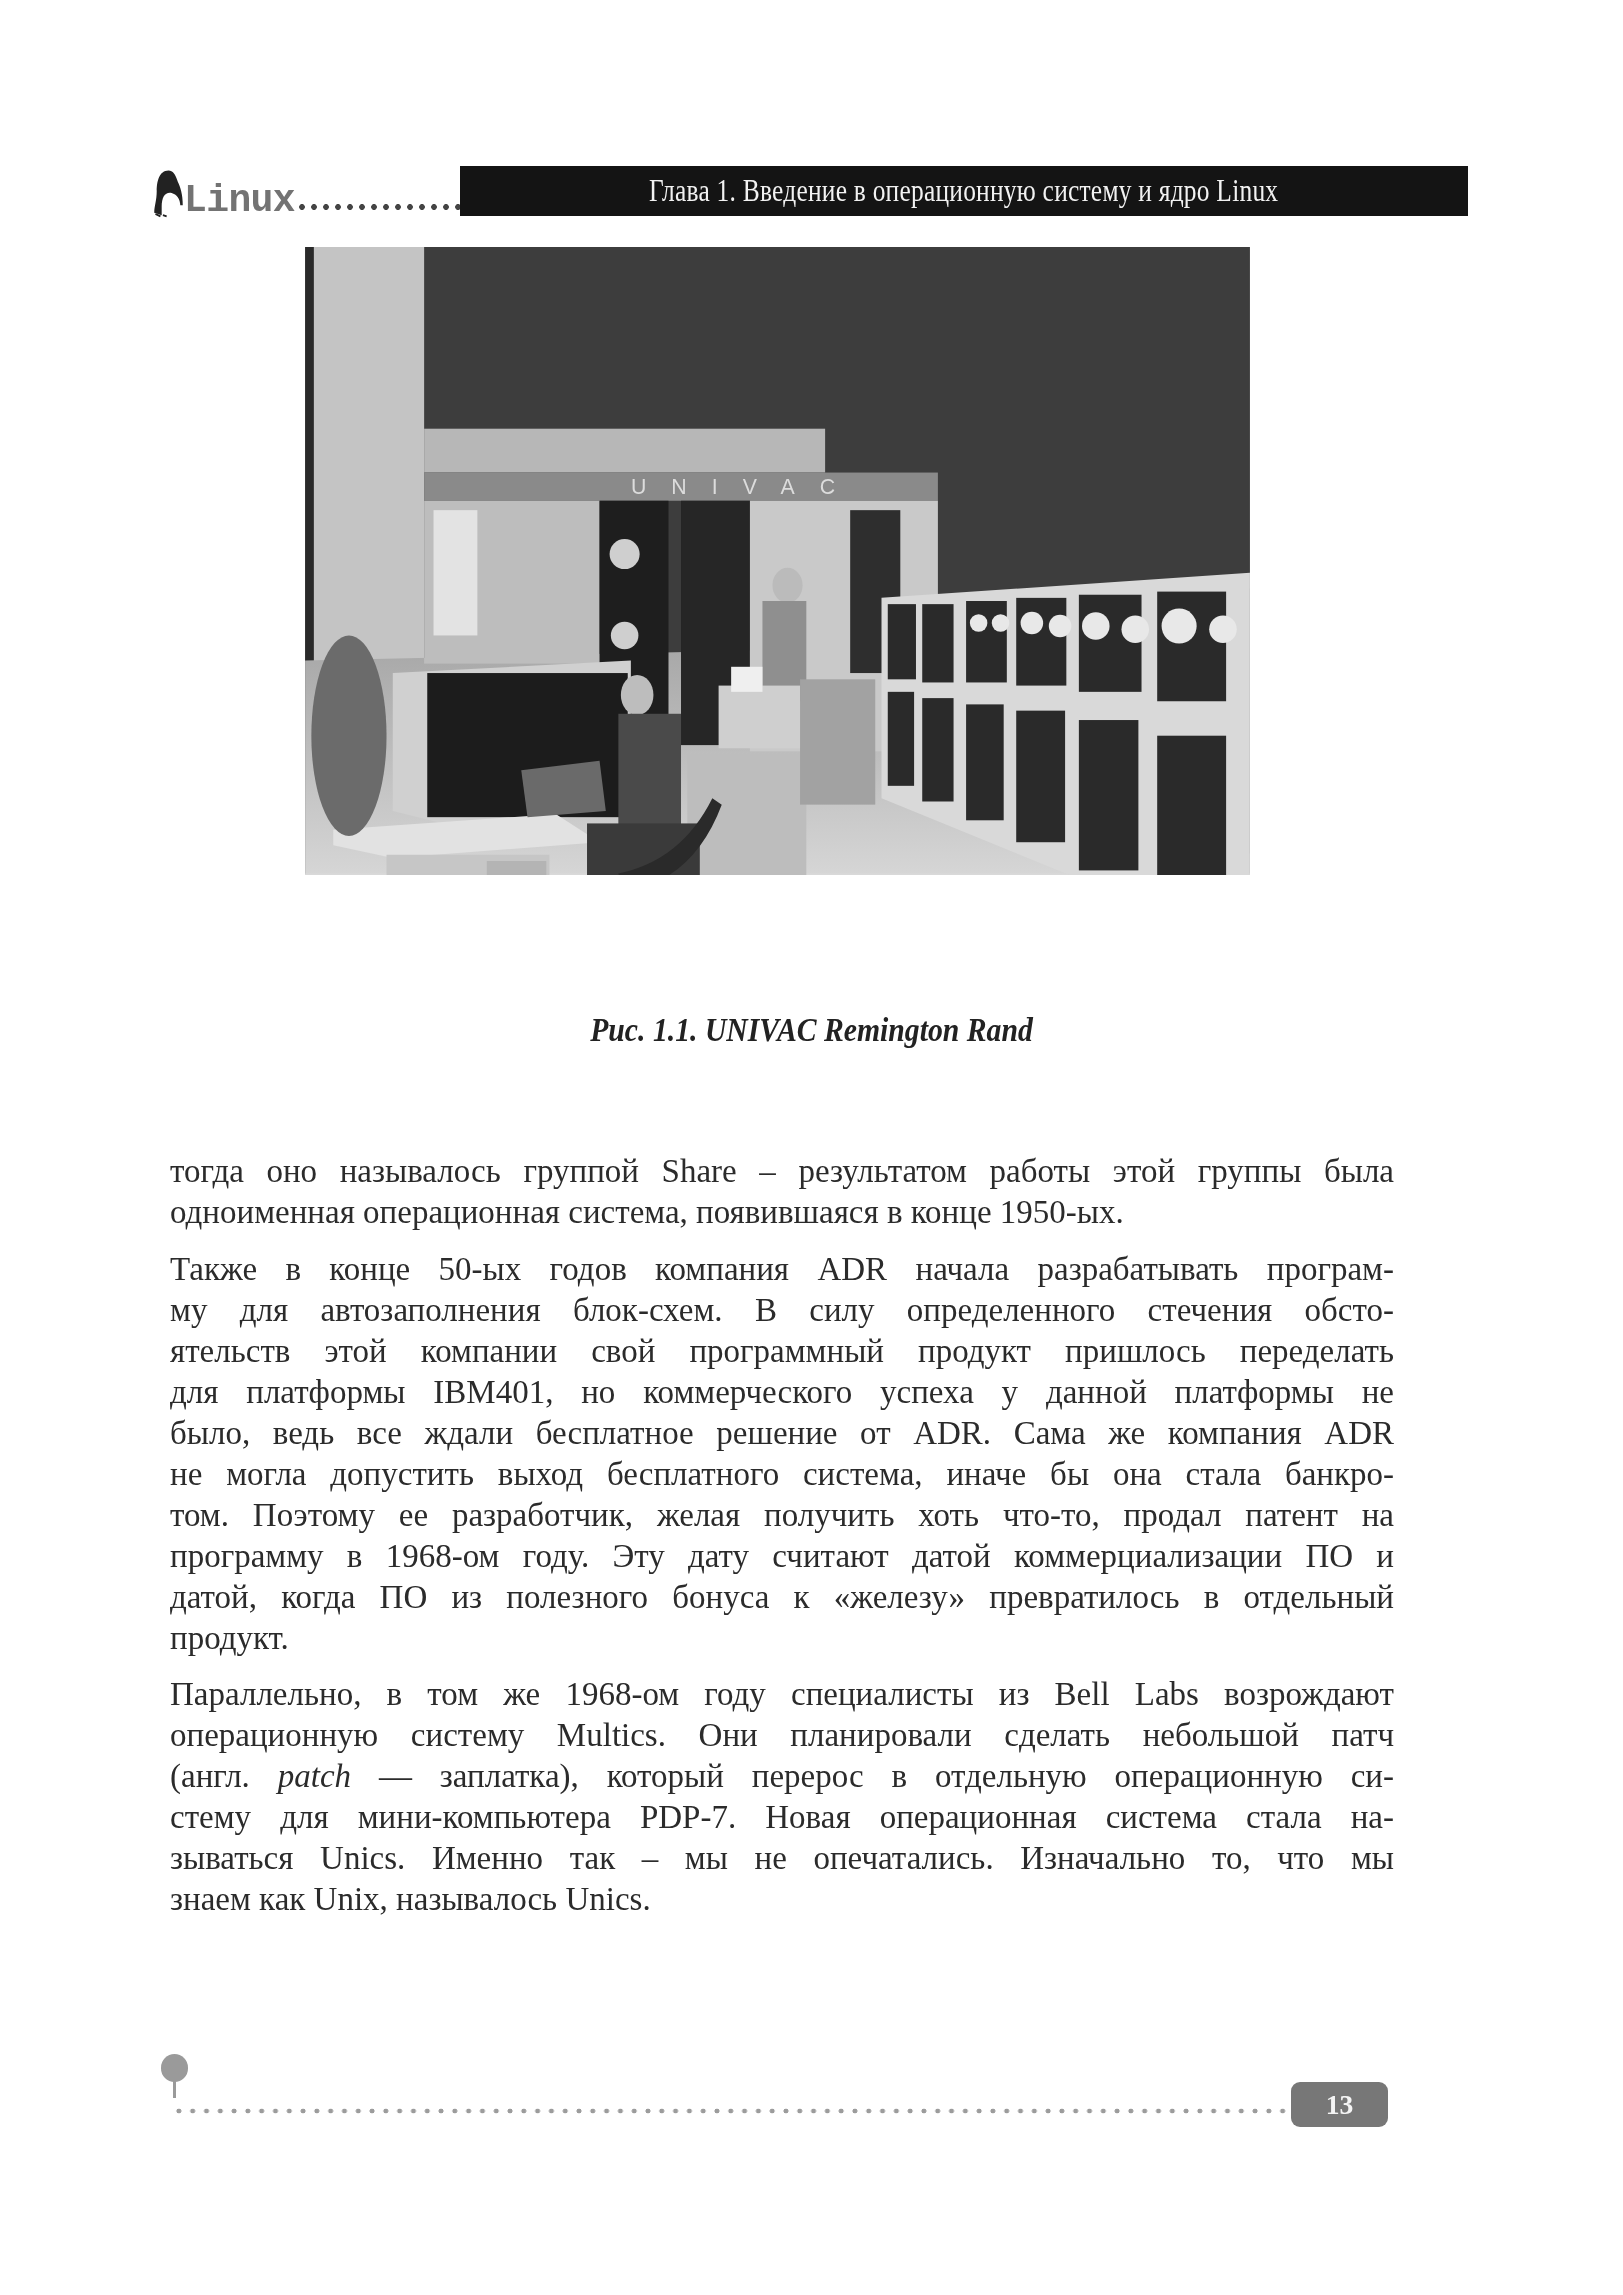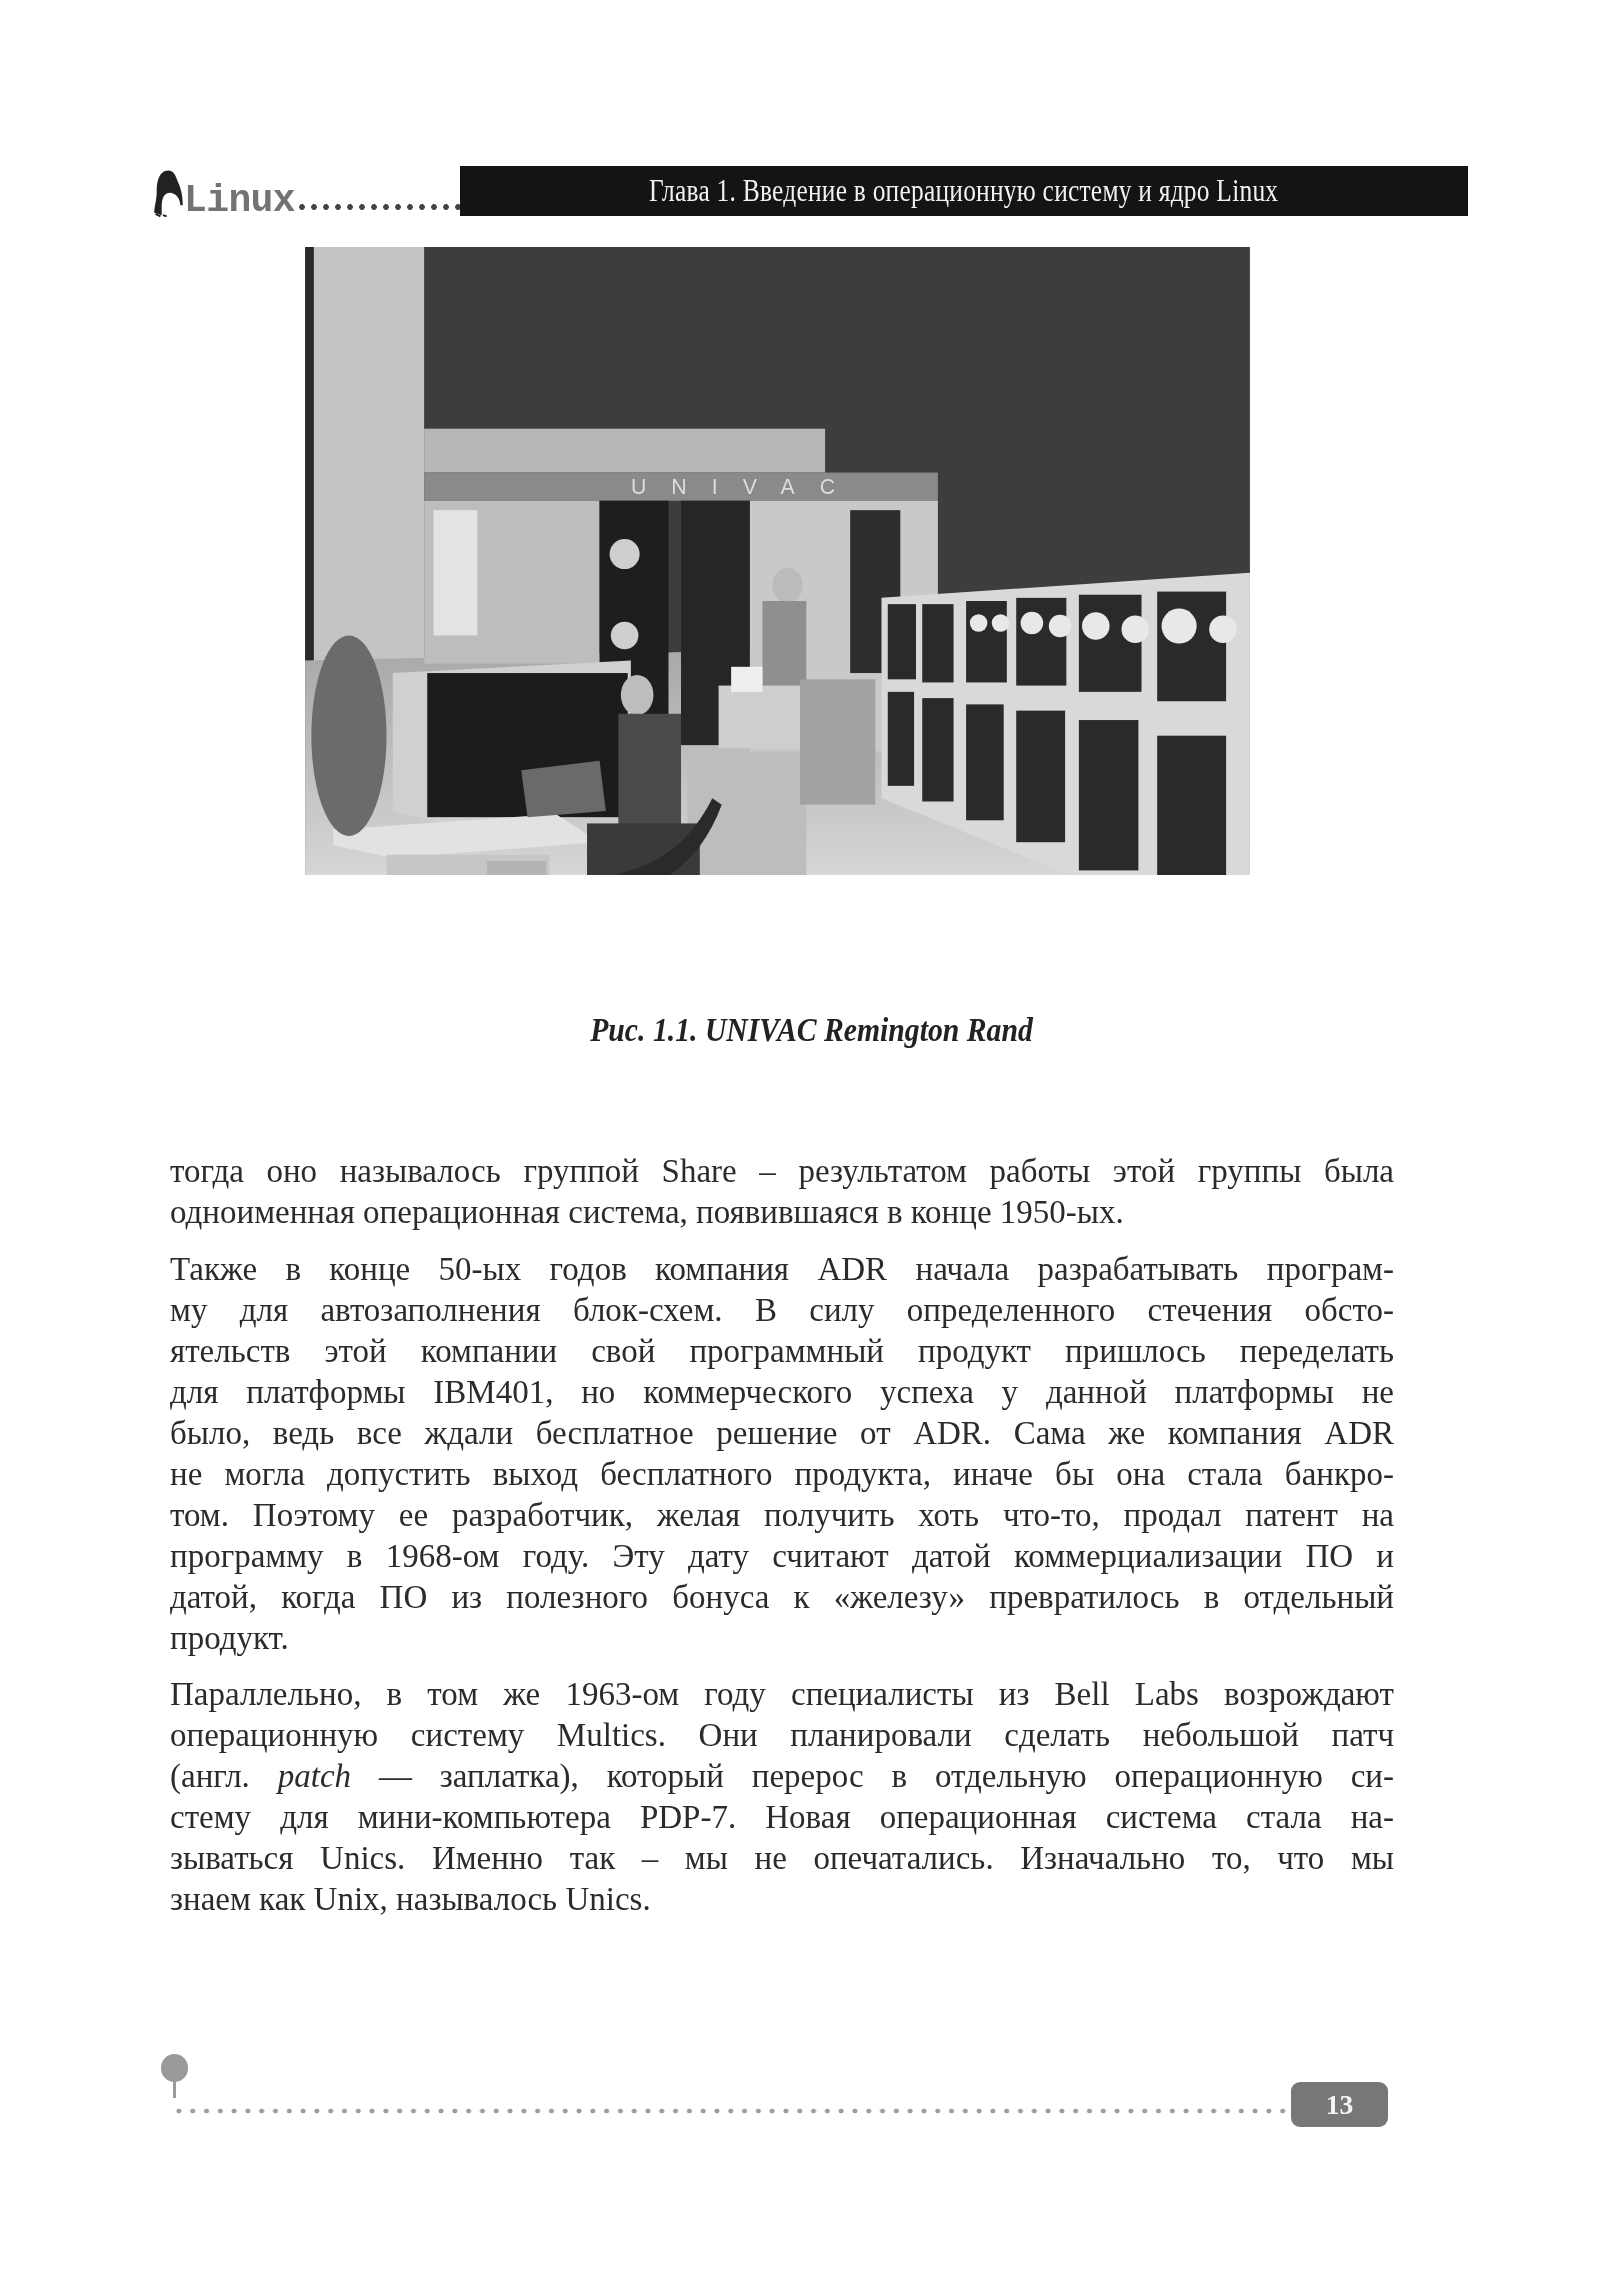--- a/index.html
+++ b/index.html
@@ -136,28 +136,28 @@
   <p>
     <span class="line">тогда оно называлось группой Share – результатом работы этой группы была</span>
     <span class="line last">одноименная операционная система, появившаяся в конце 1950-ых.</span>
   </p>
   <p>
     <span class="line">Также в конце 50-ых годов компания ADR начала разрабатывать програм-</span>
     <span class="line">му для автозаполнения блок-схем. В силу определенного стечения обсто-</span>
     <span class="line">ятельств этой компании свой программный продукт пришлось переделать</span>
     <span class="line">для платформы IBM401, но коммерческого успеха у данной платформы не</span>
     <span class="line">было, ведь все ждали бесплатное решение от ADR. Сама же компания ADR</span>
-    <span class="line">не могла допустить выход бесплатного продукта, иначе бы она стала банкро-</span>
+    <span class="line">не могла допустить выход бесплатного система, иначе бы она стала банкро-</span>
     <span class="line">том. Поэтому ее разработчик, желая получить хоть что-то, продал патент на</span>
     <span class="line">программу в 1968-ом году. Эту дату считают датой коммерциализации ПО и</span>
     <span class="line">датой, когда ПО из полезного бонуса к «железу» превратилось в отдельный</span>
     <span class="line last">продукт.</span>
   </p>
   <p>
-    <span class="line">Параллельно, в том же 1963-ом году специалисты из Bell Labs возрождают</span>
+    <span class="line">Параллельно, в том же 1968-ом году специалисты из Bell Labs возрождают</span>
     <span class="line">операционную систему Multics. Они планировали сделать небольшой патч</span>
     <span class="line"><span>(англ. </span><em>patch</em><span> — заплатка), который перерос в отдельную операционную си-</span></span>
     <span class="line">стему для мини-компьютера PDP-7. Новая операционная система стала на-</span>
     <span class="line">зываться Unics. Именно так – мы не опечатались. Изначально то, что мы</span>
     <span class="line last">знаем как Unix, называлось Unics.</span>
   </p>
 </div>
 
 <div class="footer">
   <div class="bullet"></div>

